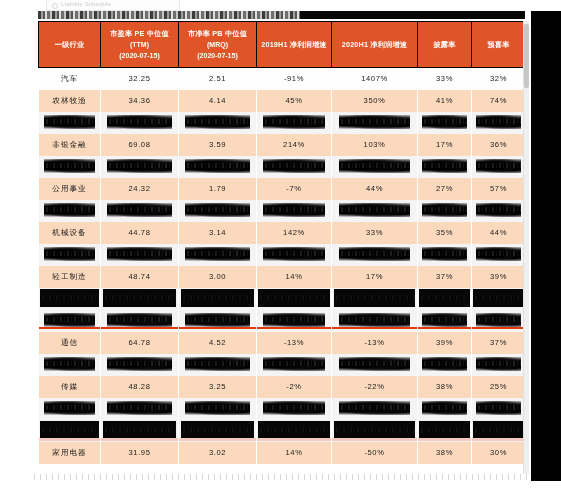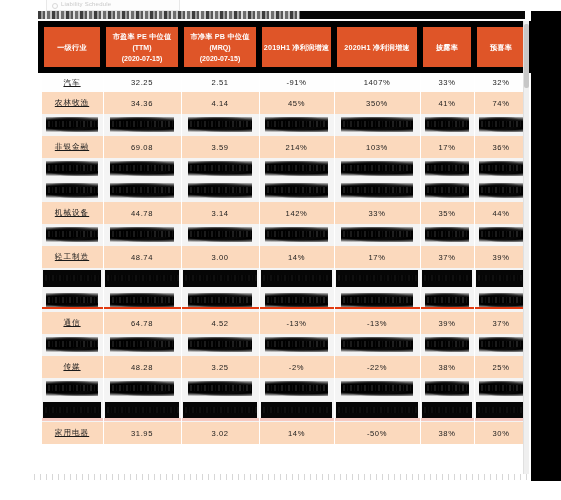--- a/index.html
+++ b/index.html
@@ -89,21 +89,21 @@
     box-sizing: border-box;
     padding: 0;
     text-align: center;
     vertical-align: middle;
   }
 
   
   thead th {
     background: #DF5528;
     color: #ffffff;
-    border: 6px solid #000000;
+    border: 1px solid #000000;
     font-size: 7.2px;
     font-weight: bold;
     height: 46px;
     line-height: 11px;
     padding: 2px 1px;
     letter-spacing: .2px;
   }
   thead th .hl { display: block; }
   thead th .hl-en { font-size: 7px; letter-spacing: 0; }
 
@@ -113,21 +113,21 @@
     font-size: 7.6px;
     color: #1b1b1b;
     border-left: 1px solid #ffffff;
     border-right: 1px solid #ffffff;
     height: 22px;
     letter-spacing: .2px;
     white-space: nowrap;
   }
   tbody tr.row-peach td { background: #FBD9BD; }
   tbody tr.row-white td { background: #FEFEFE; }
-  tbody td.col-name { font-size: 7.6px; letter-spacing: 1px; text-decoration: underline; }
+  tbody td.col-name { font-size: 7.6px; letter-spacing: 1px; }
   tbody td.col-num  { font-family: "Liberation Sans", "DejaVu Sans", sans-serif; letter-spacing: .6px; }
 
   
   tbody tr.row-corrupt td {
     position: relative;
     background: #f4f4f4;
     color: transparent;
     overflow: hidden;
   }
   tbody tr.row-corrupt td .blot {
@@ -335,20 +335,29 @@
           <td>
             <span class="blot"></span>
           </td>
           <td>
             <span class="blot"></span>
           </td>
           <td>
             <span class="blot"></span>
           </td>
         </tr>
+        <tr class="row-peach">
+          <td class="col-name">公用事业</td>
+          <td class="col-num">24.32</td>
+          <td class="col-num">1.79</td>
+          <td class="col-num">-7%</td>
+          <td class="col-num">44%</td>
+          <td class="col-num">27%</td>
+          <td class="col-num">57%</td>
+        </tr>
         <tr class="row-corrupt bleed-none">
           <td>
             <span class="blot"></span>
           </td>
           <td>
             <span class="blot"></span>
           </td>
           <td>
             <span class="blot"></span>
           </td>

